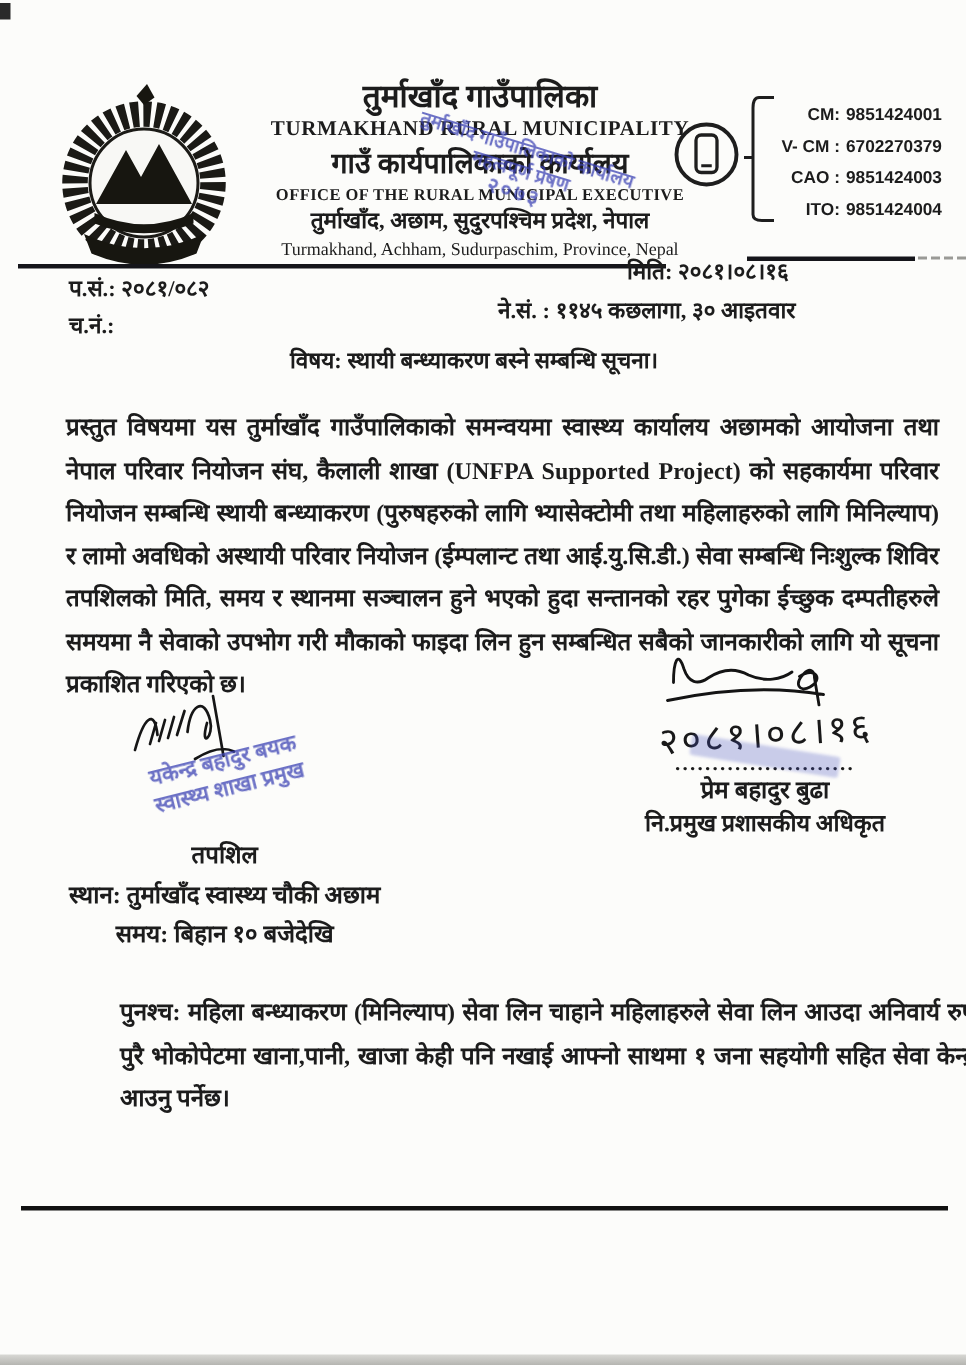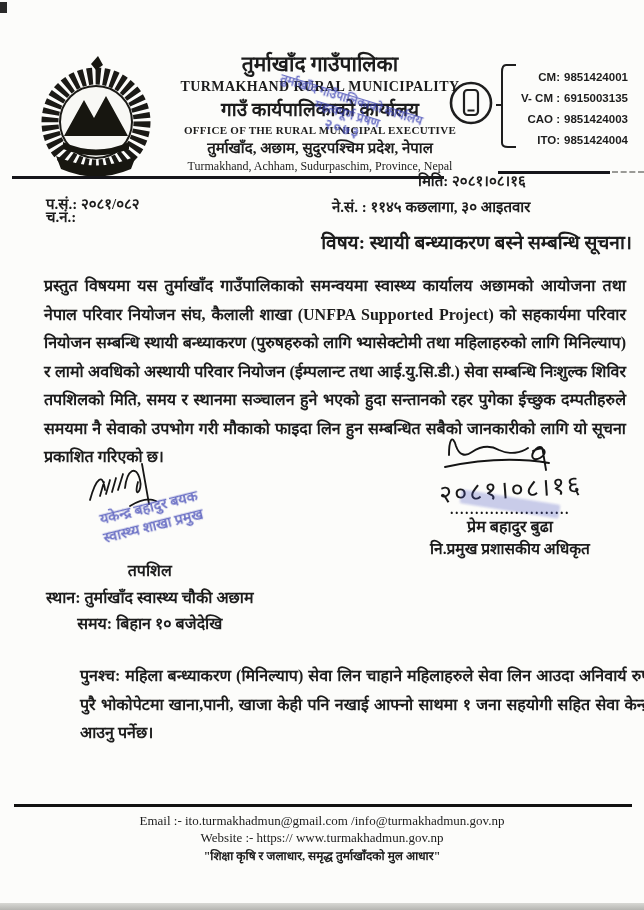--- a/index.html
+++ b/index.html
@@ -29,21 +29,21 @@
   .stamp-blue{color:#3c43b4;opacity:.75;filter:blur(.4px);font-weight:700;}
   #hdr-stamp{left:272px;top:92px;width:150px;transform:rotate(17deg);text-align:center;
              font-size:12.5px;line-height:15px;}
   #hdr-stamp .yr{font-size:14px;letter-spacing:2px;}
   
   .rule{background:#15151a;height:2.5px;}
   .rule-dash{border-top:2px dashed #9a9a96;height:0;}
   
   .meta-txt{font-size:15px;font-weight:700;}
   
-  #subject{left:0;top:229px;width:632px;text-align:right;font-size:19px;font-weight:700;}
+  #subject{left:0;top:229px;width:632px;text-align:center;font-size:15px;font-weight:700;}
   
   .para{font-size:16px;font-weight:600;line-height:28.5px;text-align:justify;}
   
   #sig-left-stamp{left:66px;top:498px;width:170px;transform:rotate(-14deg);
                   font-size:14.5px;line-height:19px;text-align:center;}
   #sig-right-wrap{left:415px;top:425px;width:190px;text-align:center;}
   .hand-date{font-size:25px;font-weight:500;transform:rotate(-4deg);display:inline-block;
              letter-spacing:2px;color:#191919;}
   .dots{font-size:14px;font-weight:700;letter-spacing:1.5px;line-height:10px;}
   .sig-name{font-size:16px;font-weight:700;}
@@ -102,21 +102,21 @@
         <path d="M20 5 H10 Q6 5 6 12 V83 Q6 87 12 87 H20 M6 45 H0" stroke="#1e1e1e" stroke-width="2" fill="none"></path>
       </svg>
     </div>
     <div class="abs" style="left:66px;top:2px;">
       <div class="ph-row">
         <span class="ph-label">CM:</span>
         <span>9851424001</span>
       </div>
       <div class="ph-row">
         <span class="ph-label">V- CM :</span>
-        <span>6915003135</span>
+        <span>6702270379</span>
       </div>
       <div class="ph-row">
         <span class="ph-label">CAO :</span>
         <span>9851424003</span>
       </div>
       <div class="ph-row">
         <span class="ph-label">ITO:</span>
         <span>9851424004</span>
       </div>
     </div>
@@ -125,21 +125,21 @@
   <div id="hdr-stamp" class="abs stamp-blue np">
     <div>तुर्माखाँद गाउँपालिकाको कार्यालय</div>
     <div>महत्वपूर्ण प्रेषण</div>
     <div class="yr">२०७३</div>
   </div>
 
   <div class="abs rule" style="left:12px;top:176px;width:432px;"></div>
   <div class="abs rule" style="left:498px;top:171px;width:112px;"></div>
   <div class="abs rule-dash" style="left:612px;top:171px;width:32px;"></div>
 
-  <div class="abs meta-txt np nowrap" style="left:46px;top:193px;">प.सं.: २०८१/०८२</div>
+  <div class="abs meta-txt np nowrap" style="left:46px;top:181px;">प.सं.: २०८१/०८२</div>
   <div class="abs meta-txt np nowrap" style="left:46px;top:206px;">च.नं.:</div>
   <div class="abs meta-txt np nowrap" style="left:418px;top:170px;">मिति: २०८१।०८।१६</div>
   <div class="abs meta-txt np nowrap" style="left:332px;top:196px;">ने.सं. : ११४५ कछलागा, ३० आइतवार</div>
 
   <div id="subject" class="abs np">विषय: स्थायी बन्ध्याकरण बस्ने सम्बन्धि सूचना।</div>
 
   <div class="abs para np" style="left:44px;top:272px;width:582px;">प्रस्तुत विषयमा यस तुर्माखाँद गाउँपालिकाको समन्वयमा स्वास्थ्य कार्यालय अछामको आयोजना तथा नेपाल परिवार नियोजन संघ, कैलाली शाखा (UNFPA Supported Project) को सहकार्यमा परिवार नियोजन सम्बन्धि स्थायी बन्ध्याकरण (पुरुषहरुको लागि भ्यासेक्टोमी तथा महिलाहरुको लागि मिनिल्याप) र लामो अवधिको अस्थायी परिवार नियोजन (ईम्पलान्ट तथा आई.यु.सि.डी.) सेवा सम्बन्धि निःशुल्क शिविर तपशिलको मिति, समय र स्थानमा सञ्चालन हुने भएको हुदा सन्तानको रहर पुगेका ईच्छुक दम्पतीहरुले समयमा नै सेवाको उपभोग गरी मौकाको फाइदा लिन हुन सम्बन्धित सबैको जानकारीको लागि यो सूचना प्रकाशित गरिएको छ।</div>
 
   <div class="abs" style="left:86px;top:458px;">
     <svg width="90" height="56" viewBox="0 0 90 56">
@@ -166,21 +166,16 @@
 
   <div class="abs" style="left:46px;top:558px;text-align:center;">
     <div class="detail-line np">तपशिल</div>
     <div class="detail-line np nowrap">स्थान: तुर्माखाँद स्वास्थ्य चौकी अछाम</div>
     <div class="detail-line np nowrap">समय: बिहान १० बजेदेखि</div>
   </div>
 
   <div class="abs para np" style="left:56px;top:662px;width:584px;margin-left:24px;">पुनश्च: महिला बन्ध्याकरण (मिनिल्याप) सेवा लिन चाहाने महिलाहरुले सेवा लिन आउदा अनिवार्य रुपमा पुरै भोकोपेटमा खाना,पानी, खाजा केही पनि नखाई आफ्नो साथमा १ जना सहयोगी सहित सेवा केन्द्रमा आउनु पर्नेछ।</div>
 
   <div id="footer-rule" class="abs"></div>
-  <div id="footer" class="abs">
-    <div class="foot-line" style="margin-top:8px;">Email :- ito.turmakhadmun@gmail.com /info@turmakhadmun.gov.np</div>
-    <div class="foot-line">Website :- https:// www.turmakhadmun.gov.np</div>
-    <div class="foot-slogan np">"शिक्षा कृषि र जलाधार, समृद्ध तुर्माखाँदको मुल आधार"</div>
-  </div>
 
   <div id="bottom-band" class="abs"></div>
 
 </div>
 
 </body></html>

